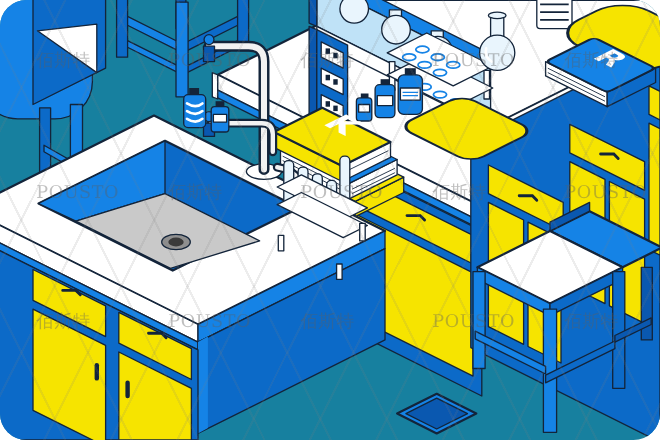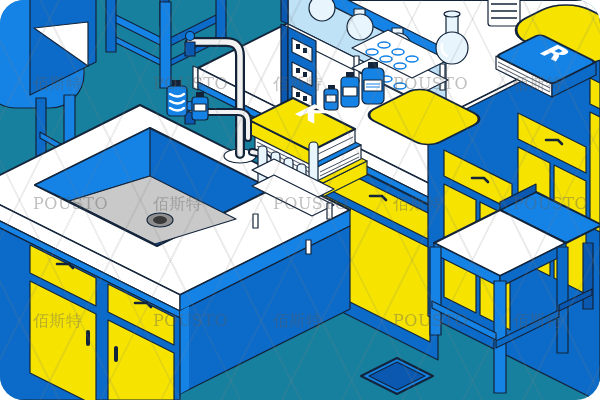--- a/index.html
+++ b/index.html
@@ -23,21 +23,21 @@
   .pipe-in-s{stroke:#f2f2f2;stroke-width:4;fill:none;stroke-linecap:round;}
   .hndl{stroke:var(--c-outline);stroke-width:2.6;fill:none;stroke-linecap:round;}
   .pgline{stroke:var(--c-outline);stroke-width:0.8;fill:none;}
   .shine{stroke:#ffffff;stroke-width:2.4;fill:none;stroke-linecap:round;}
   .book-letter{fill:#ffffff;font-family:"DejaVu Sans","Liberation Sans",sans-serif;
                font-weight:bold;text-anchor:middle;}
   #lattice{position:absolute;inset:0;pointer-events:none;
     background:
       repeating-linear-gradient(63.4deg, transparent 0 52px, rgba(125,125,125,0.14) 52px 54px),
       repeating-linear-gradient(116.6deg, transparent 0 52px, rgba(125,125,125,0.14) 52px 54px);}
-  #watermarks{position:absolute;inset:0;pointer-events:none;margin-top:29px;}
+  #watermarks{position:absolute;inset:0;pointer-events:none;}
   .wm{position:absolute;font-family:"DejaVu Serif","Liberation Serif",serif;
       font-size:16px;letter-spacing:0.5px;color:var(--c-watermark);white-space:nowrap;}
 </style>
 </head>
 <body>
 
 <div id="stage">
 <svg id="scene" width="600" height="400" viewBox="0 0 600 400">
 
   <g>

